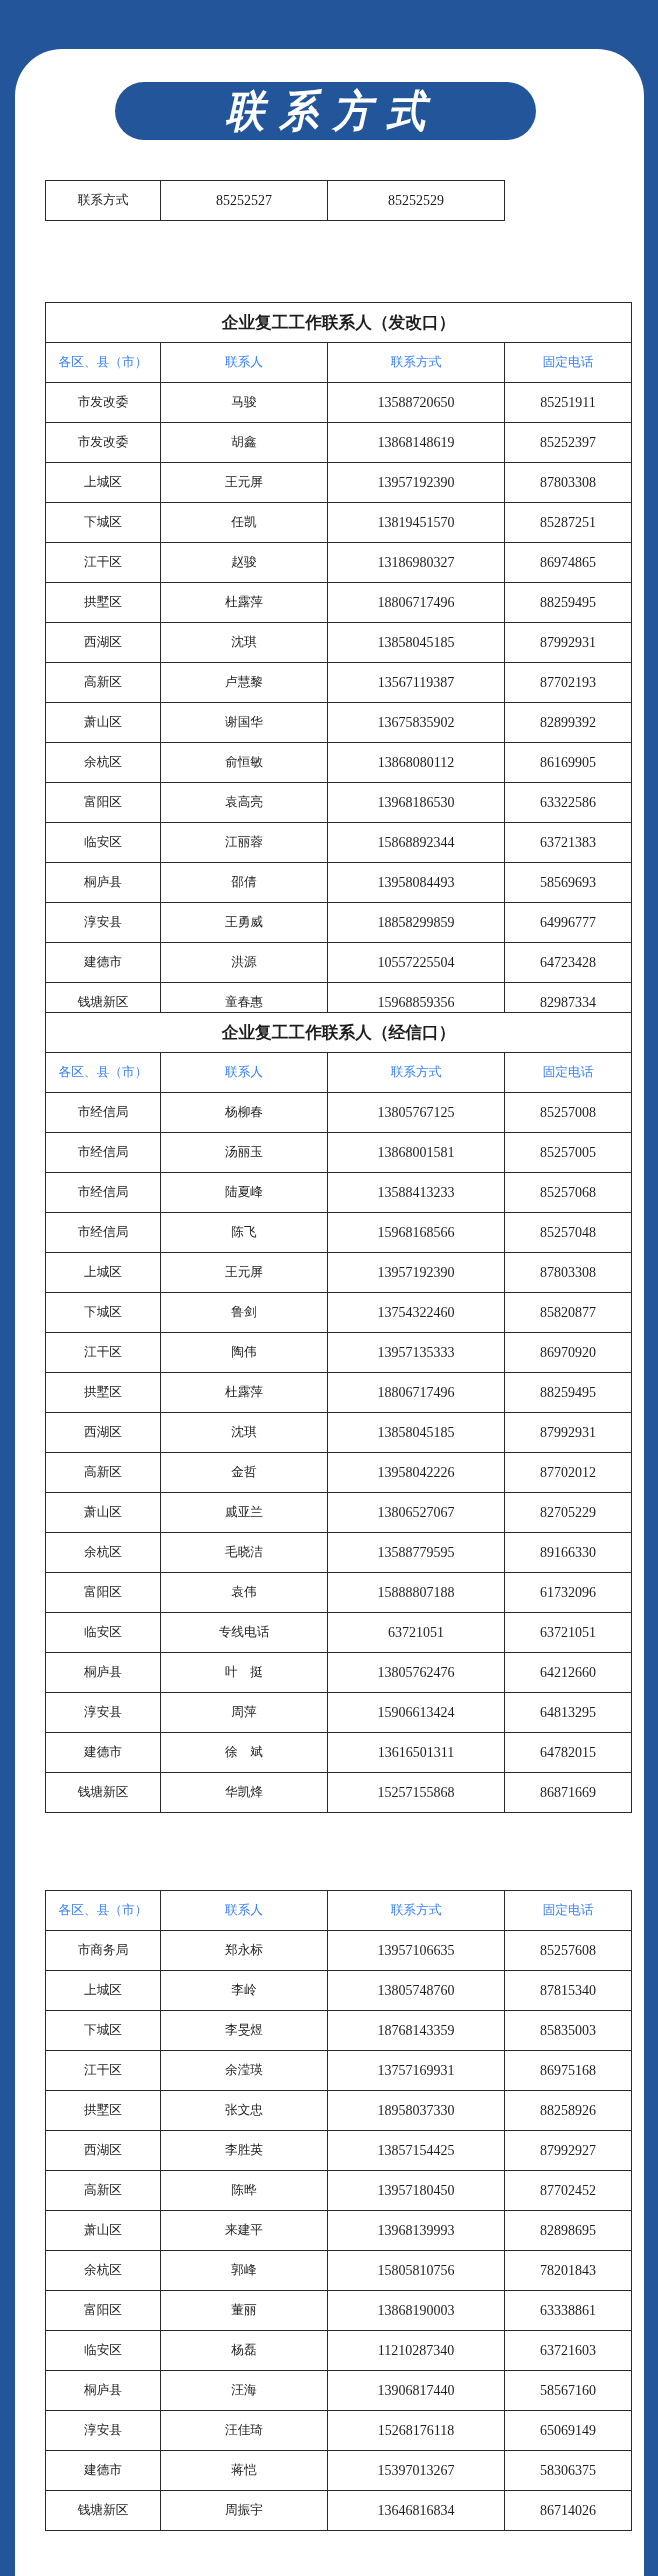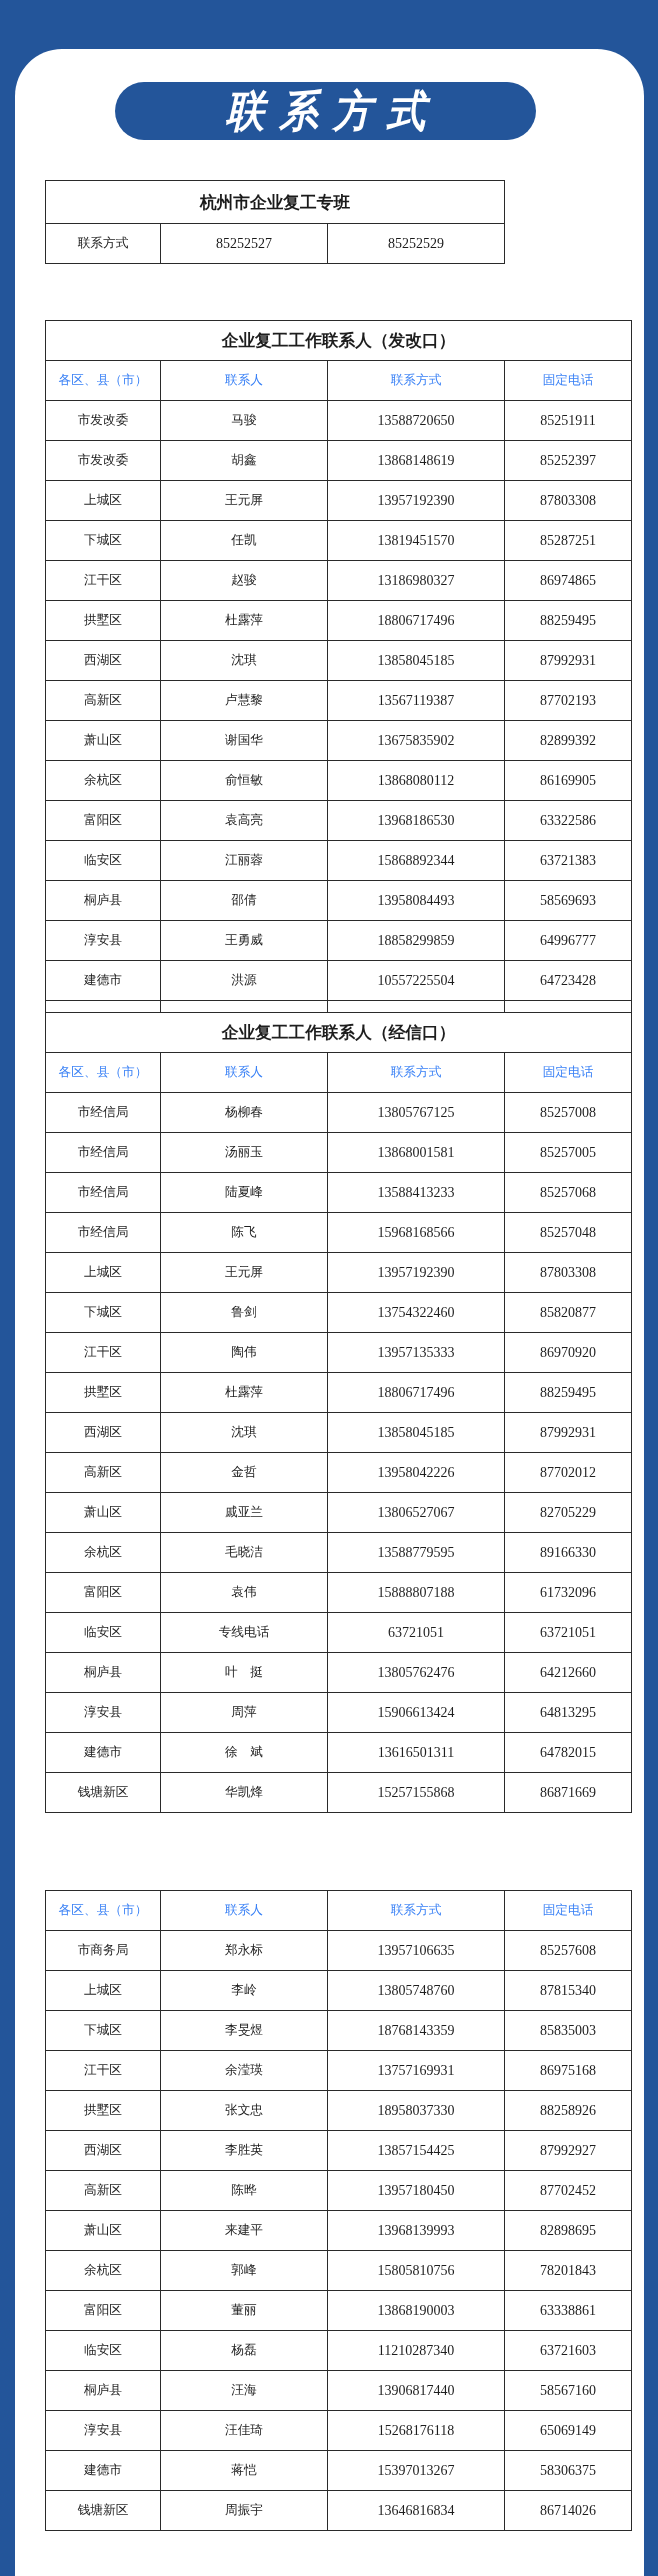--- a/index.html
+++ b/index.html
@@ -51,21 +51,21 @@
       overflow: hidden;
     }
     .t-top { left: 45px; top: 180px; width: 459px; }
     .t-top .title-cell { height: 43px; font-size: 16.7px; font-weight: bold; }
     .t-top td.data { height: 40px; font-size: 12.7px; }
     .big { left: 45px; width: 586px; }
     .big .title-cell { height: 40px; font-size: 16.7px; font-weight: bold; }
     .big th { height: 40px; font-size: 12.7px; color: #3b82f6; }
     .big td { height: 40px; font-size: 12.7px; color: #1e1e1e; }
     .big td.num, .t-top td.num { font-family: "Liberation Serif", "DejaVu Serif", serif; font-size: 14px; letter-spacing: 0px; }
-    #t1 { top: 302px; margin-top: 18px; }
+    #t1 { top: 302px; }
     #t2 { top: 1012px; }
     #t3 { top: 1890px; }
     col.c1 { width: 115px; }
     col.c2 { width: 167px; }
     col.c3 { width: 177px; }
     col.c4 { width: 127px; }
   </style>
 </head>
 <body>
 
@@ -75,23 +75,20 @@
   <span>联系方式</span>
 </div>
 
 <table class="t-top">
   <colgroup>
       <col style="width:115px">
       <col style="width:167px">
       <col style="width:177px">
     </colgroup>
   <tbody>
-      <tr>
-    <td colspan="3" class="title-cell">杭州市企业复工专班</td>
-  </tr>
   <tr>
     <td class="data">联系方式</td>
     <td class="data num">85252527</td>
     <td class="data num">85252529</td>
   </tr>
 </tbody>
   </table>
 
 <table class="big" id="t1">
     <colgroup>

